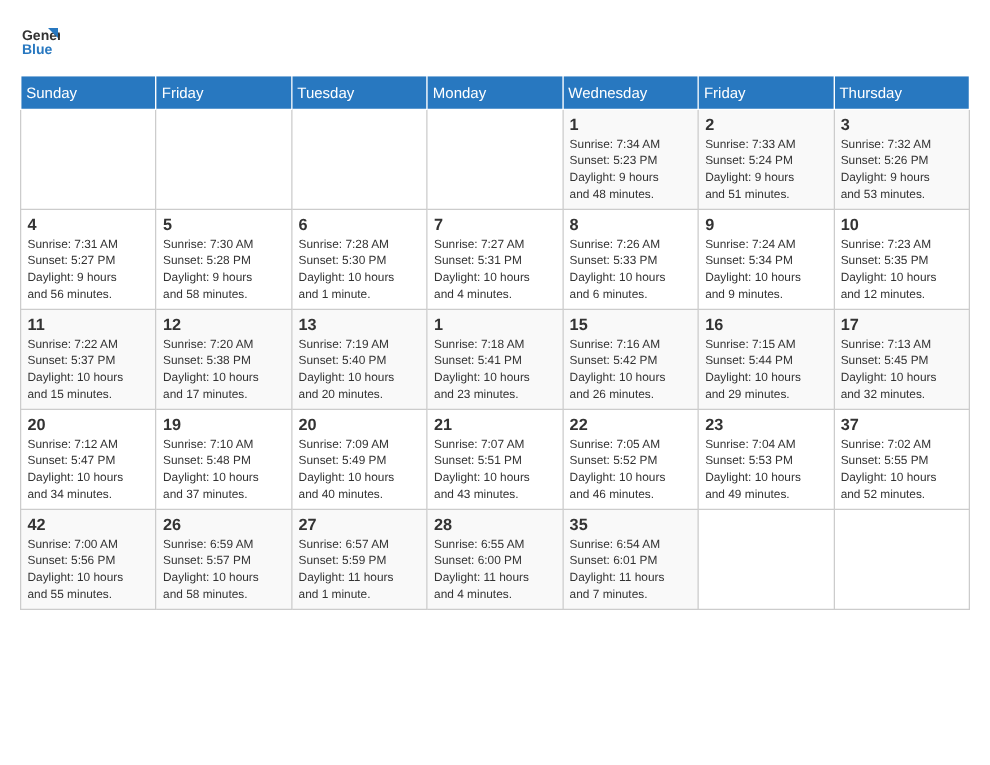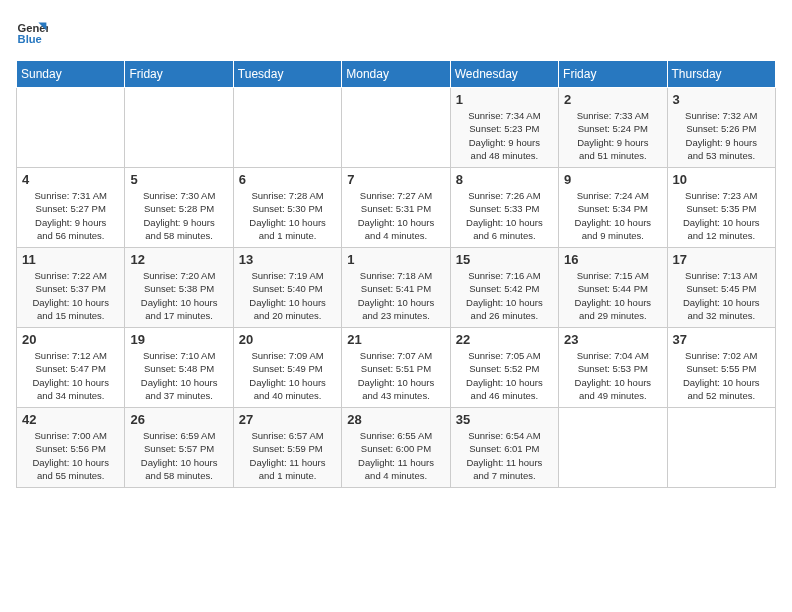--- a/index.html
+++ b/index.html
@@ -67,21 +67,20 @@
       font-size: 13px;
       font-weight: bold;
       color: #333;
       display: block;
       margin-bottom: 2px;
     }
     .day-info {
       font-size: 9.5px;
       line-height: 1.4;
       color: #333;
-      text-align: center;
     }
     .empty-cell {
       background: #fff !important;
     }
   </style>
 </head>
 <body>
 
 <div class="header">
   <div class="logo">

